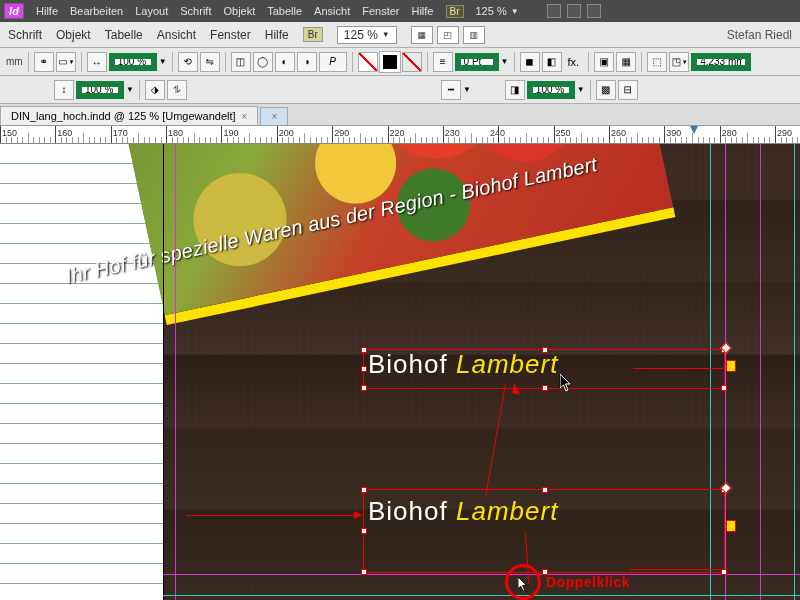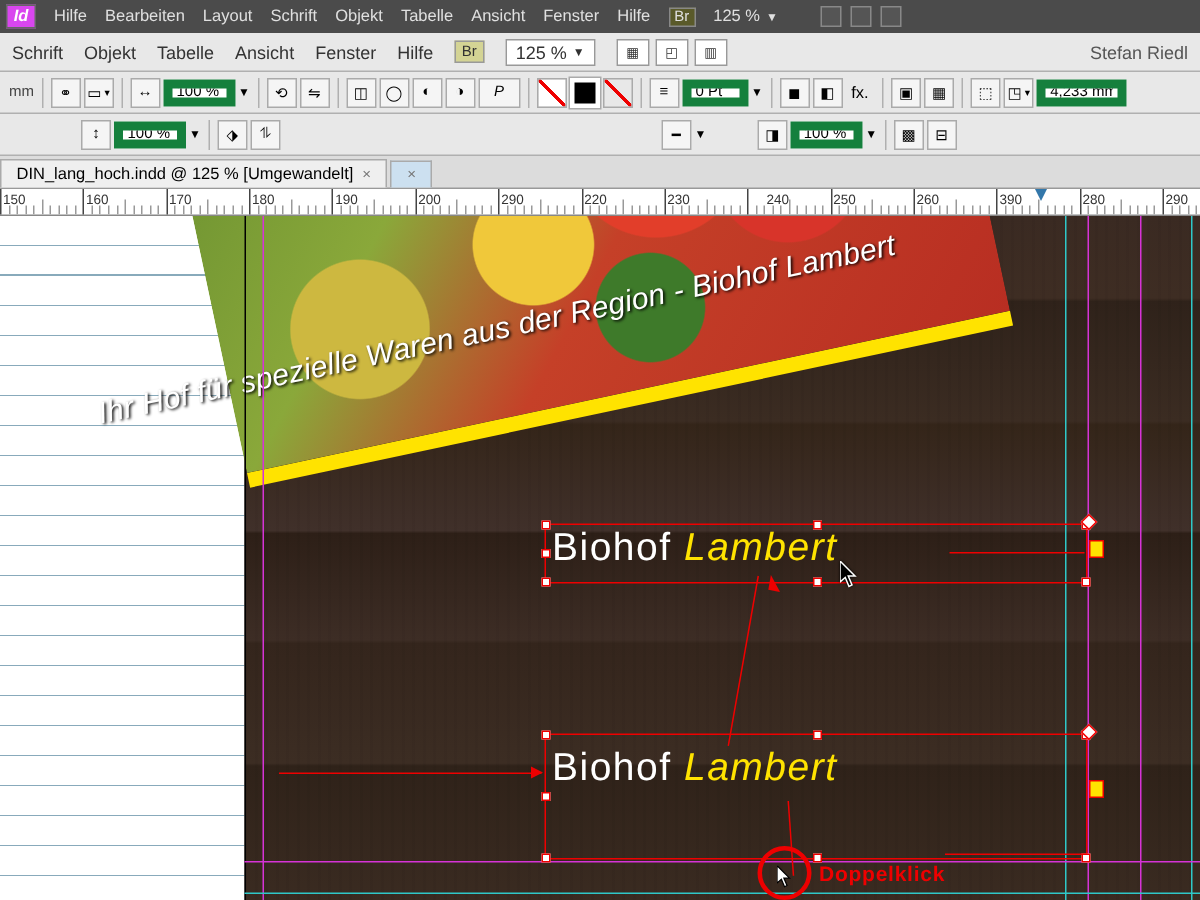--- a/index.html
+++ b/index.html
@@ -319,21 +319,21 @@
     <div class="tick major" style="left: 498.214px; height: 18px; top: 0px; bottom: 0px;"></div>
     <div class="tick" style="left: 503.75px; height: 6px; top: auto; bottom: 0px;"></div>
     <div class="tick" style="left: 509.286px; height: 6px; top: auto; bottom: 0px;"></div>
     <div class="tick" style="left: 514.821px; height: 6px; top: auto; bottom: 0px;"></div>
     <div class="tick" style="left: 520.357px; height: 6px; top: auto; bottom: 0px;"></div>
     <div class="tick" style="left: 525.893px; height: 10px; top: auto; bottom: 0px;"></div>
     <div class="tick" style="left: 531.429px; height: 6px; top: auto; bottom: 0px;"></div>
     <div class="tick" style="left: 536.964px; height: 6px; top: auto; bottom: 0px;"></div>
     <div class="tick" style="left: 542.5px; height: 6px; top: auto; bottom: 0px;"></div>
     <div class="tick" style="left: 548.036px; height: 6px; top: auto; bottom: 0px;"></div>
-    <div class="tick-label" style="left: 511px;">240</div>
+    <div class="tick-label" style="left: 490px;">240</div>
     <div class="tick major" style="left: 553.571px; height: 18px; top: 0px; bottom: 0px;"></div>
     <div class="tick" style="left: 559.107px; height: 6px; top: auto; bottom: 0px;"></div>
     <div class="tick" style="left: 564.643px; height: 6px; top: auto; bottom: 0px;"></div>
     <div class="tick" style="left: 570.179px; height: 6px; top: auto; bottom: 0px;"></div>
     <div class="tick" style="left: 575.714px; height: 6px; top: auto; bottom: 0px;"></div>
     <div class="tick" style="left: 581.25px; height: 10px; top: auto; bottom: 0px;"></div>
     <div class="tick" style="left: 586.786px; height: 6px; top: auto; bottom: 0px;"></div>
     <div class="tick" style="left: 592.321px; height: 6px; top: auto; bottom: 0px;"></div>
     <div class="tick" style="left: 597.857px; height: 6px; top: auto; bottom: 0px;"></div>
     <div class="tick" style="left: 603.393px; height: 6px; top: auto; bottom: 0px;"></div>

